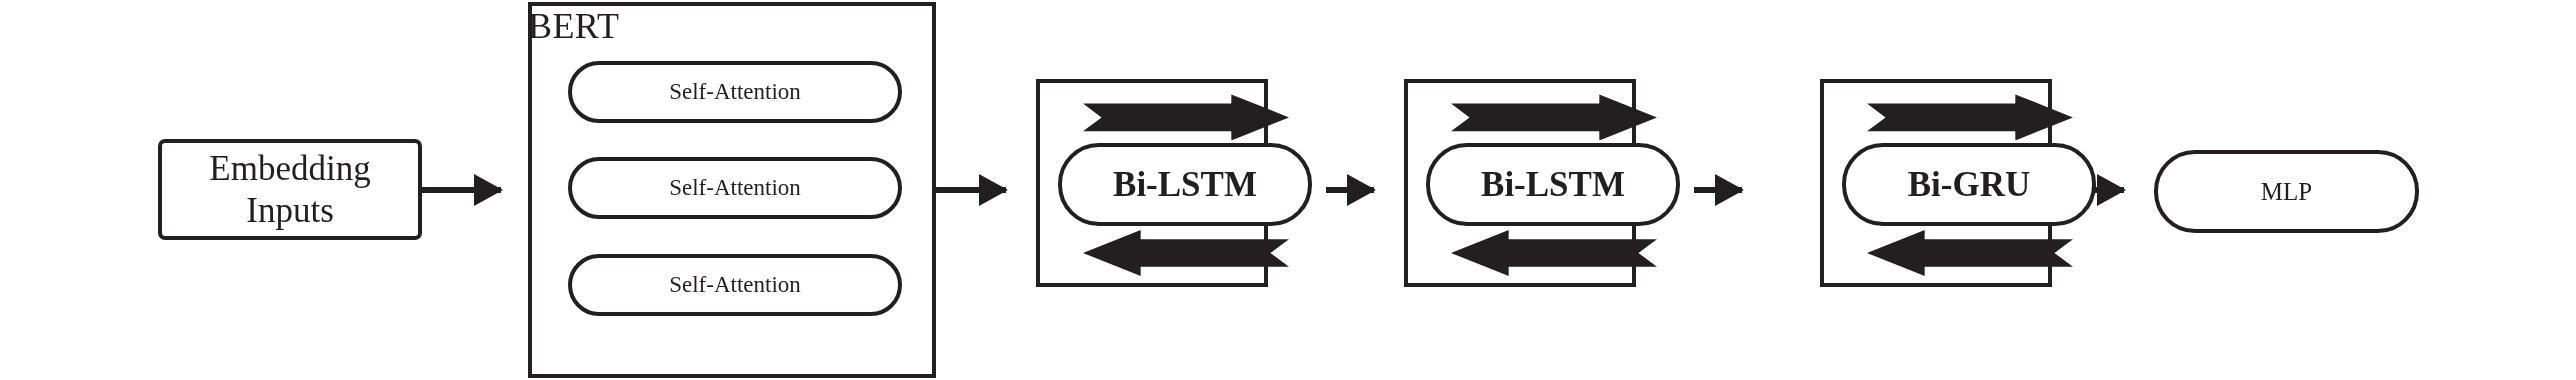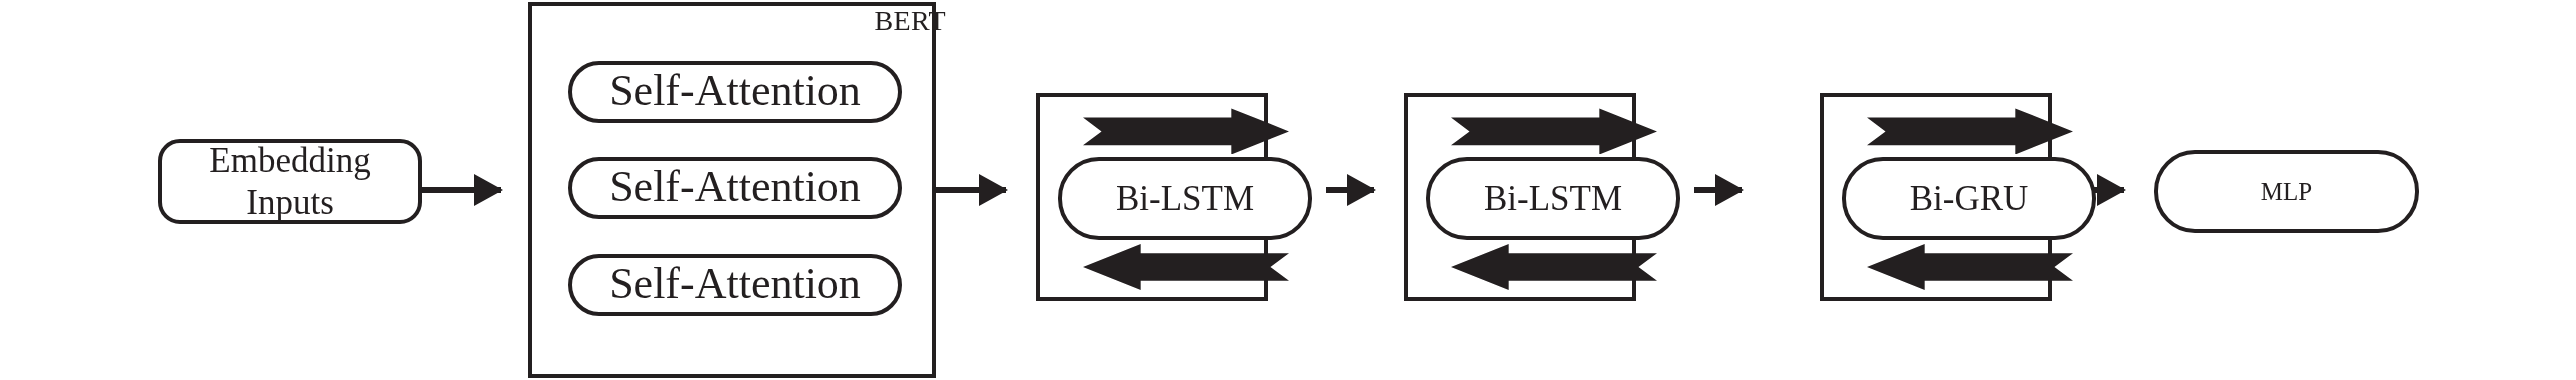--- a/index.html
+++ b/index.html
@@ -30,65 +30,67 @@
     line-height: 1.18;
   }
   .rounded { border-radius: 51px; }
   .square { border-radius: 0; }
 
   .label { white-space: pre-line; }
 
   
   #embedding-inputs {
     left: 158px;  top: 139px;
-    width: 264px; height: 85px;
-    border-radius: 22px;
+    width: 264px; height: 101px;
+    border-radius: 7px;
     font-size: 35px;
   }
 
   
   #bert-container {
     left: 528px; top: 1.6px;
     width: 408px; height: 376px;
     border-width: 4.1px;
   }
   #bert-title {
     position: absolute;
     left: 528px; top: 4.9px;
     width: 418px;
-    text-align: right;
-    font-size: 28px;
+    text-align: left;
+    font-size: 36px;
     letter-spacing: 0.4px;
   }
   .self-attn {
     position: absolute;
     left: 568px;
     width: 334px;
     height: 62px;
     border: 4.1px solid #231f20;
     border-radius: 33px;
     box-sizing: border-box;
     background: #fff;
     display: flex;
+    align-items: center;
     justify-content: center;
-    font-size: 44px;
+    font-size: 23px;
   }
   #self-attn-1 { top: 61px; }
   #self-attn-2 { top: 157px; }
   #self-attn-3 { top: 254px; }
 
   
   .bi-block {
     position: absolute;
-    top: 93px;
+    top: 79px;
     width: 232px;
     height: 208px;
     border: 4.1px solid #231f20;
     box-sizing: border-box;
     background: #ffffff;
+    font-weight: bold;
   }
   #bi-block-1 { left: 1036px; }
   #bi-block-2 { left: 1404px; }
   #bi-block-3 { left: 1772px; margin-left: 48px; }
 
   .bi-inner {
     position: absolute;
     left: 18px;
     top: 60px;
     width: 254px;

